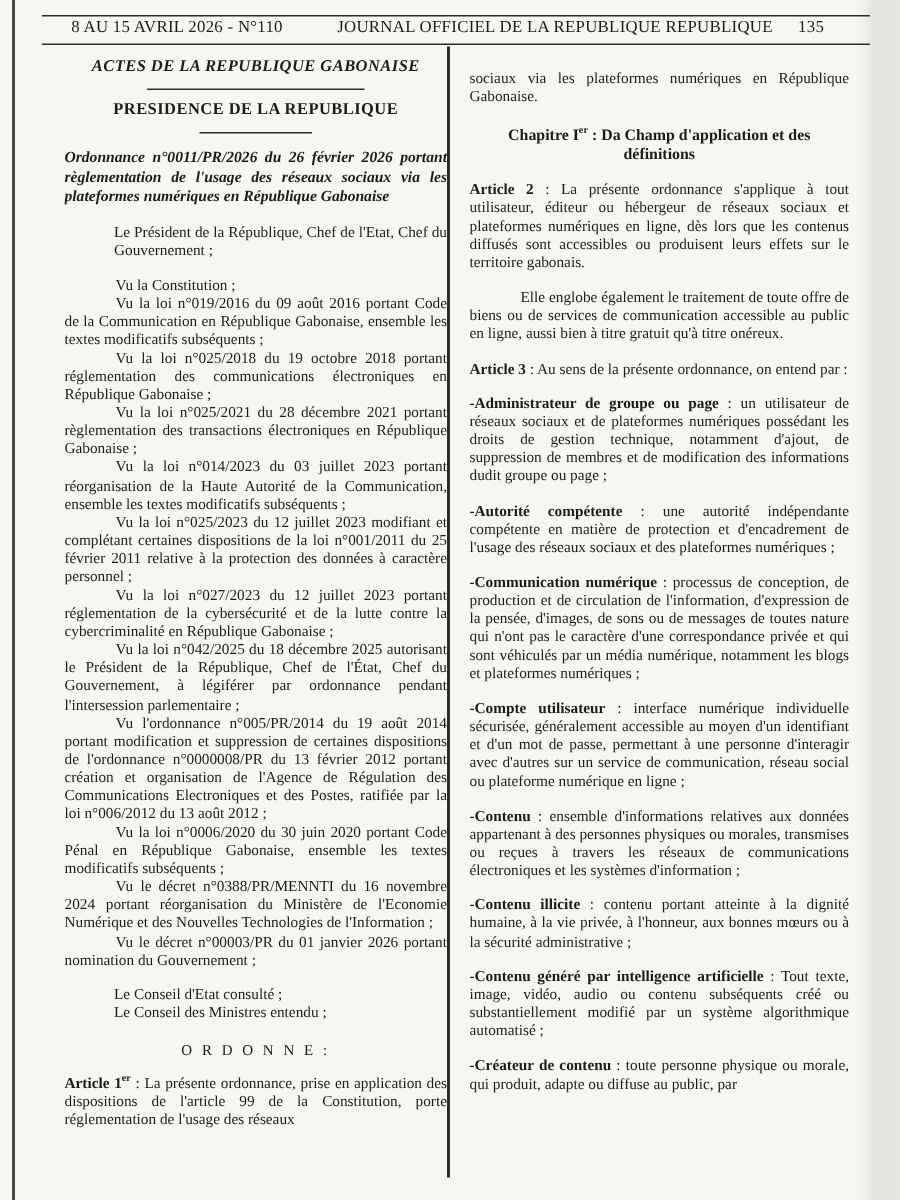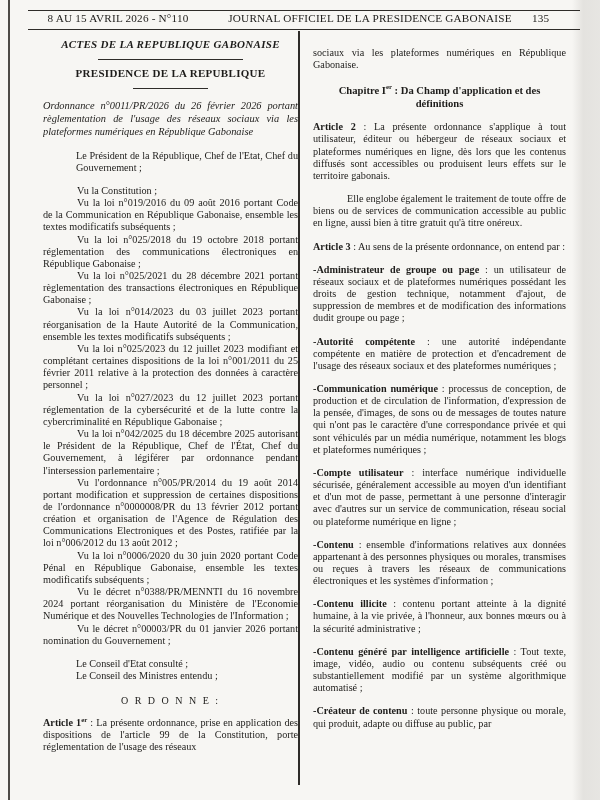--- a/index.html
+++ b/index.html
@@ -30,37 +30,37 @@
   p{margin:0;}
   .para{font-size:10.2px;line-height:12.15px;text-align:justify;}
   .indent{text-indent:34px;}
   .block-indent{margin-left:33px;}
   .gap{margin-top:11px;}
   .acts{font-size:11px;font-weight:bold;font-style:italic;text-align:center;letter-spacing:0.3px;margin-top:2px;}
   .hr{border-top:1.3px solid #2e2c29;margin:9px auto 7px;}
   .hr-wide{width:145px;}
   .hr-narrow{width:75px;}
   .presidency{font-size:11px;font-weight:bold;text-align:center;letter-spacing:0.3px;margin-top:4px;}
-  .ord-title{font-weight:normal;font-style:italic;font-size:10.4px;line-height:13.2px;margin-top:10px;}
+  .ord-title{font-weight:bold;font-style:italic;font-size:10.4px;line-height:13.2px;margin-top:10px;}
   .ordonne{text-align:center;font-size:10px;letter-spacing:2px;margin-top:13px;}
   .chapter{font-size:10.6px;font-weight:bold;text-align:center;line-height:13px;margin:13px 8px 0;}
   b{font-weight:bold;}
   sup{font-size:6.8px;vertical-align:super;line-height:0;}
 </style>
 </head>
 <body>
 
 <div class="page">
   <div class="edge-left"></div>
   <div class="edge-right"></div>
 
   <div class="rule rule-top"></div>
   <div class="header">
     <span class="h-left">8 AU 15 AVRIL 2026 - N°110</span>
-    <span class="h-center">JOURNAL OFFICIEL DE LA PRESIDENCE GABONAISE</span>
+    <span class="h-center">JOURNAL OFFICIEL DE LA REPUBLIQUE REPUBLIQUE</span>
     <span class="h-right">135</span>
   </div>
   <div class="rule rule-bottom"></div>
 
   <div class="divider"></div>
 
   <div class="col col-left">
     <div class="acts">ACTES DE LA REPUBLIQUE GABONAISE</div>
     <div class="hr hr-wide"></div>
     <div class="presidency">PRESIDENCE DE LA REPUBLIQUE</div>

